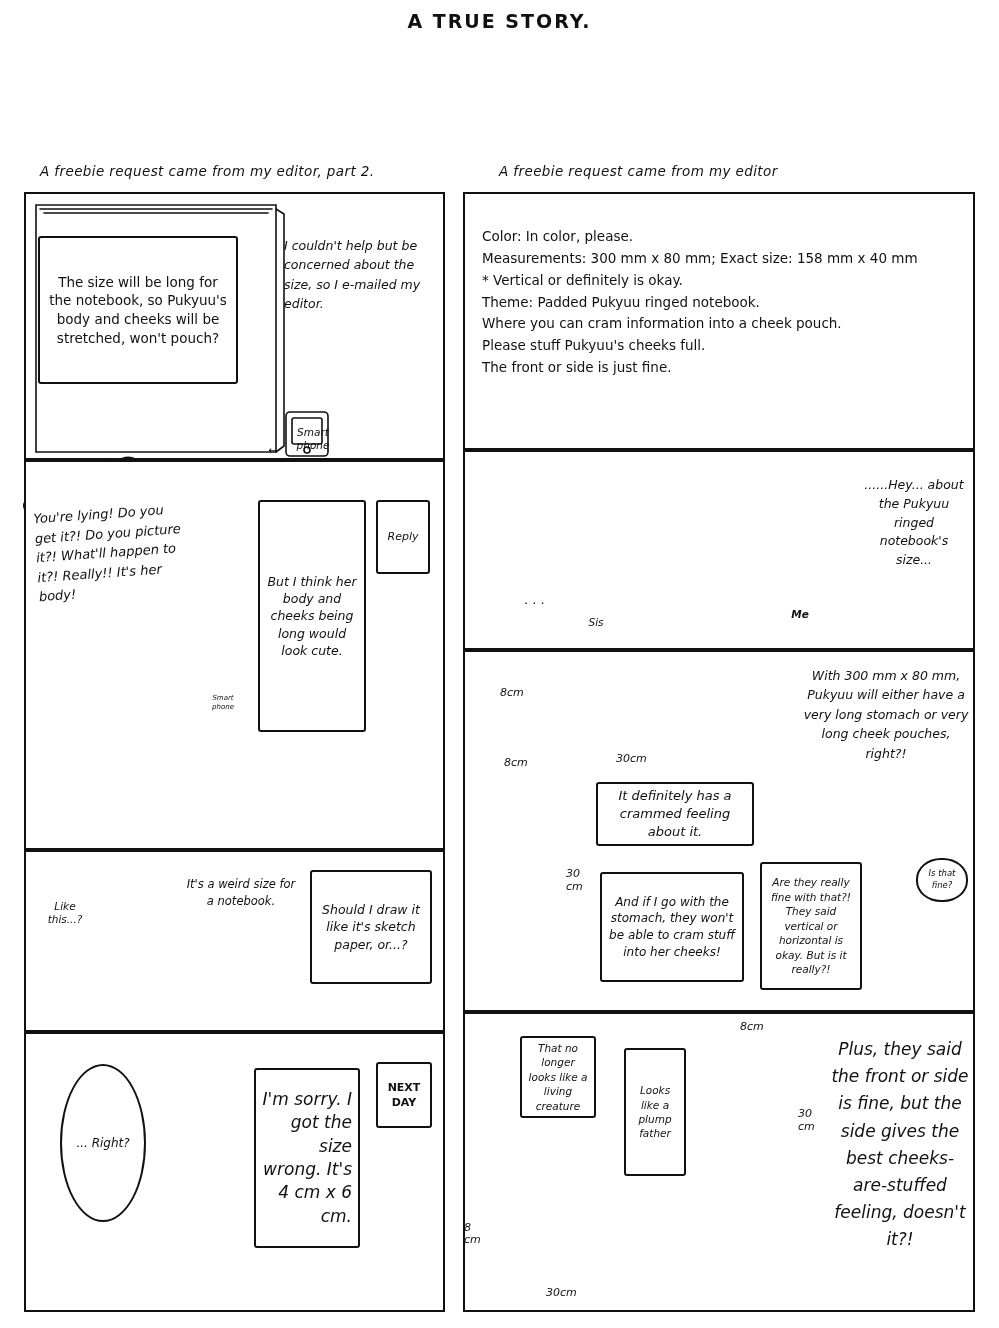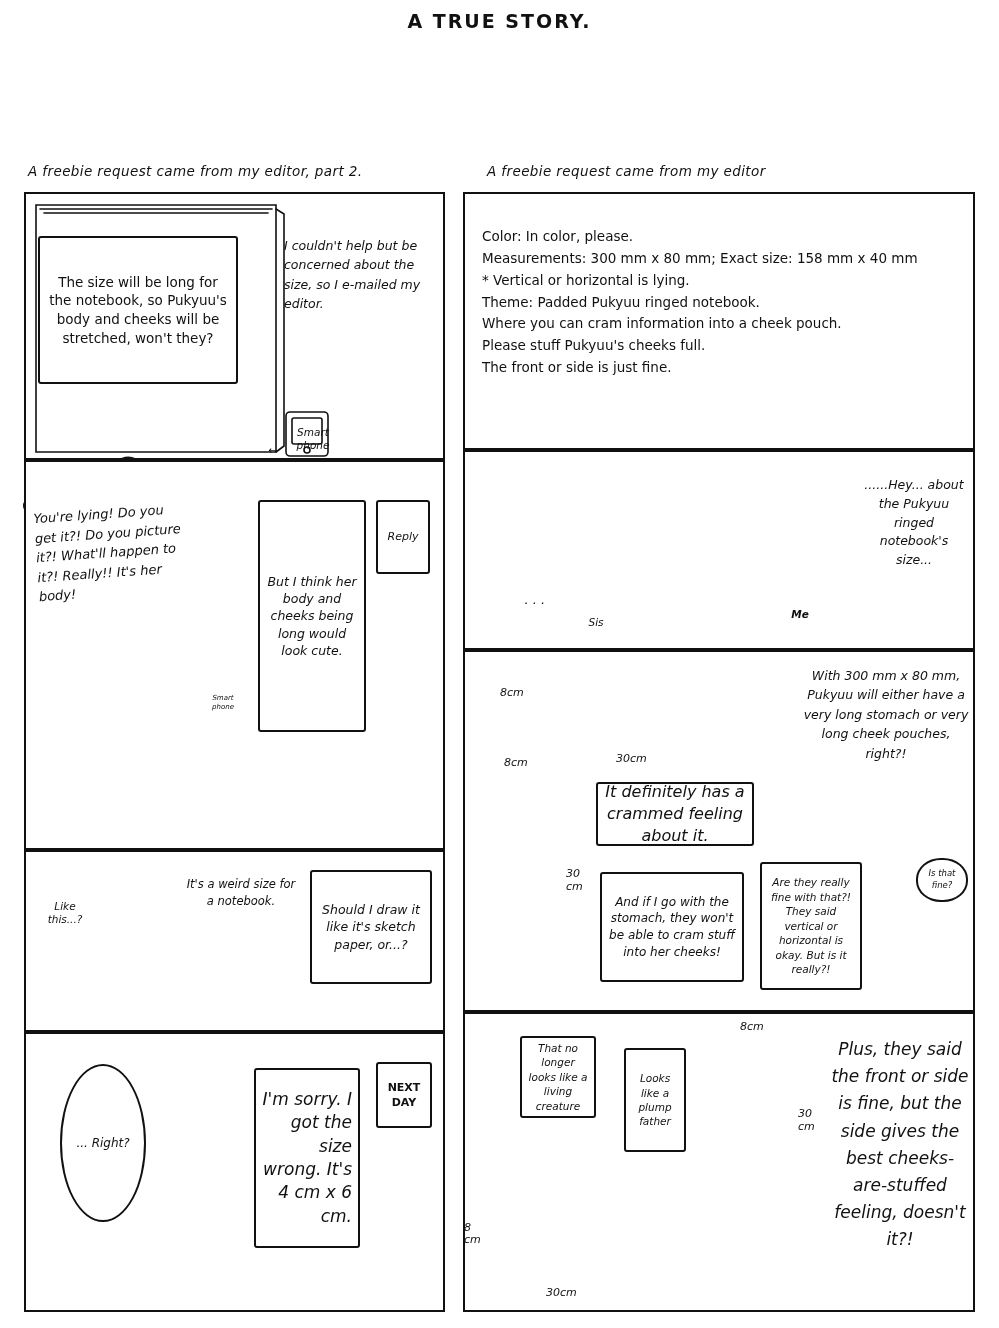--- a/index.html
+++ b/index.html
@@ -31,20 +31,21 @@
     font-size: 19px;
     letter-spacing: 2px;
   }
   .col-header {
     position: absolute;
     font-family: "DejaVu Sans", sans-serif;
     font-style: italic;
     font-size: 13.5px;
     letter-spacing: 0.4px;
     white-space: nowrap;
+    margin-left: 12px;
   }
   .strip {
     position: absolute;
     border: 2px solid #111;
     box-sizing: border-box;
     background: #fff;
   }
   .panel {
     position: absolute;
     border: 2px solid #111;
@@ -329,21 +330,21 @@
     </g>
 
     <g fill="none" stroke="#111" stroke-width="1.5" stroke-linecap="round">
       <path d="M556 1118 l0 42"></path>
       <path d="M556 1160 l-5 -8 M556 1160 l5 -8"></path>
       <path d="M624 1780"></path>
     </g>
   </svg>
 
   <div class="bubble" style="left:38px; top:236px; width:200px; height:148px; display:flex; align-items:center; justify-content:center;">
-    <span style="font-size:13.5px;">The size will be long for the notebook, so Pukyuu's body and cheeks will be stretched, won't they?</span>
+    <span style="font-size:13.5px;">The size will be long for the notebook, so Pukyuu's body and cheeks will be stretched, won't pouch?</span>
   </div>
   <div class="hand" style="position:absolute; left:284px; top:236px; width:140px; text-align:left; font-size:12.5px; line-height:1.55;">I couldn't help but be concerned about the size, so I e-mailed my editor.</div>
   <div class="label" style="left:284px; top:426px; width:58px;">Smart phone</div>
   <div class="label" style="left:264px; top:444px; width:18px;">←</div>
 
   <div class="panel" style="left:24px; top:460px; width:421px; height:390px;"></div>
   <div class="hand" style="position:absolute; left:36px; top:504px; width:150px; font-size:13px; line-height:1.5; transform:rotate(-4deg);">You're lying! Do you get it?! Do you picture it?! What'll happen to it?! Really!! It's her body!</div>
   <div class="bubble" style="left:258px; top:500px; width:108px; height:232px; display:flex; align-items:center; justify-content:center;">
     <span class="hand" style="font-size:12.5px;">But I think her body and cheeks being long would look cute.</span>
   </div>
@@ -369,58 +370,58 @@
   <div class="bubble" style="left:376px; top:1062px; width:56px; height:66px; display:flex; align-items:center; justify-content:center;">
     <span style="font-size:11px; font-weight:bold;">NEXT DAY</span>
   </div>
 
   <div class="strip" style="left:463px; top:192px; width:512px; height:1120px;"></div>
 
   <div class="panel" style="left:463px; top:192px; width:512px; height:258px;"></div>
   <div class="letter-body" style="left:482px; top:226px; width:478px;">
     <div>Color: In color, please.</div>
     <div>Measurements: 300 mm x 80 mm; Exact size: 158 mm x 40 mm</div>
-    <div>* Vertical or horizontal is lying.</div>
+    <div>* Vertical or definitely is okay.</div>
     <div>Theme: Padded Pukyuu ringed notebook.</div>
     <div>Where you can cram information into a cheek pouch.</div>
     <div>Please stuff Pukyuu's cheeks full.</div>
     <div>The front or side is just fine.</div>
   </div>
 
   <div class="panel" style="left:463px; top:450px; width:512px; height:200px;"></div>
   <div class="hand" style="position:absolute; left:862px; top:476px; width:104px; text-align:center; font-size:12.5px; line-height:1.5;">......Hey... about the Pukyuu ringed notebook's size...</div>
   <div class="label" style="left:578px; top:616px; width:36px;">Sis</div>
   <div class="label" style="left:782px; top:608px; width:36px;font-weight:bold;">Me</div>
   <div class="label" style="left:522px; top:596px; width:24px; font-size:13px;">· · ·</div>
 
   <div class="panel" style="left:463px; top:650px; width:512px; height:362px;"></div>
   <div class="dim" style="left:500px; top:686px;">8cm</div>
   <div class="dim" style="left:616px; top:752px;">30cm</div>
   <div class="dim" style="left:504px; top:756px;">8cm</div>
   <div class="dim" style="left:566px; top:868px; width:26px; line-height:1.15;">30 cm</div>
 
   <div class="hand" style="position:absolute; left:800px; top:666px; width:172px; text-align:center; font-size:12.5px; line-height:1.55;">With 300 mm x 80 mm, Pukyuu will either have a very long stomach or very long cheek pouches, right?!</div>
   <div class="bubble" style="left:596px; top:782px; width:158px; height:64px; display:flex; align-items:center; justify-content:center;">
-    <span class="hand" style="font-size:16px;">It definitely has a crammed feeling about it.</span>
+    <span class="hand" style="font-size:13px;">It definitely has a crammed feeling about it.</span>
   </div>
   <div class="bubble" style="left:600px; top:872px; width:144px; height:110px; display:flex; align-items:center; justify-content:center;padding-left:6px;">
     <span class="hand" style="font-size:12px;">And if I go with the stomach, they won't be able to cram stuff into her cheeks!</span>
   </div>
   <div class="bubble" style="left:760px; top:862px; width:102px; height:128px; display:flex; align-items:center; justify-content:center;">
     <span class="hand" style="font-size:10.5px;">Are they really fine with that?! They said vertical or horizontal is okay. But is it really?!</span>
   </div>
   <div class="bubble round" style="left:916px; top:858px; width:52px; height:44px; display:flex; align-items:center; justify-content:center; padding:2px;">
     <span class="hand" style="font-size:8.5px;">Is that fine?</span>
   </div>
 
   <div class="panel" style="left:463px; top:1012px; width:512px; height:300px;"></div>
   <div class="bubble" style="left:520px; top:1036px; width:76px; height:82px; display:flex; align-items:center; justify-content:center;">
     <span class="hand" style="font-size:10.5px;">That no longer looks like a living creature</span>
   </div>
-  <div class="bubble" style="left:624px; top:1048px; width:62px; height:104px; display:flex; align-items:center; justify-content:center;">
+  <div class="bubble" style="left:624px; top:1048px; width:62px; height:128px; display:flex; align-items:center; justify-content:center;">
     <span class="hand" style="font-size:10.5px;">Looks like a plump father</span>
   </div>
   <div class="dim" style="left:740px; top:1020px;">8cm</div>
   <div class="dim" style="left:798px; top:1108px; width:26px; line-height:1.15;">30 cm</div>
   <div class="dim" style="left:464px; top:1222px; width:16px; line-height:1.1;">8 cm</div>
   <div class="dim" style="left:546px; top:1286px;">30cm</div>
   <div class="hand" style="position:absolute; left:830px; top:1036px; width:140px; text-align:center; font-size:17px; line-height:1.6;">Plus, they said the front or side is fine, but the side gives the best cheeks-are-stuffed feeling, doesn't it?!</div>
 
 </div>
 

